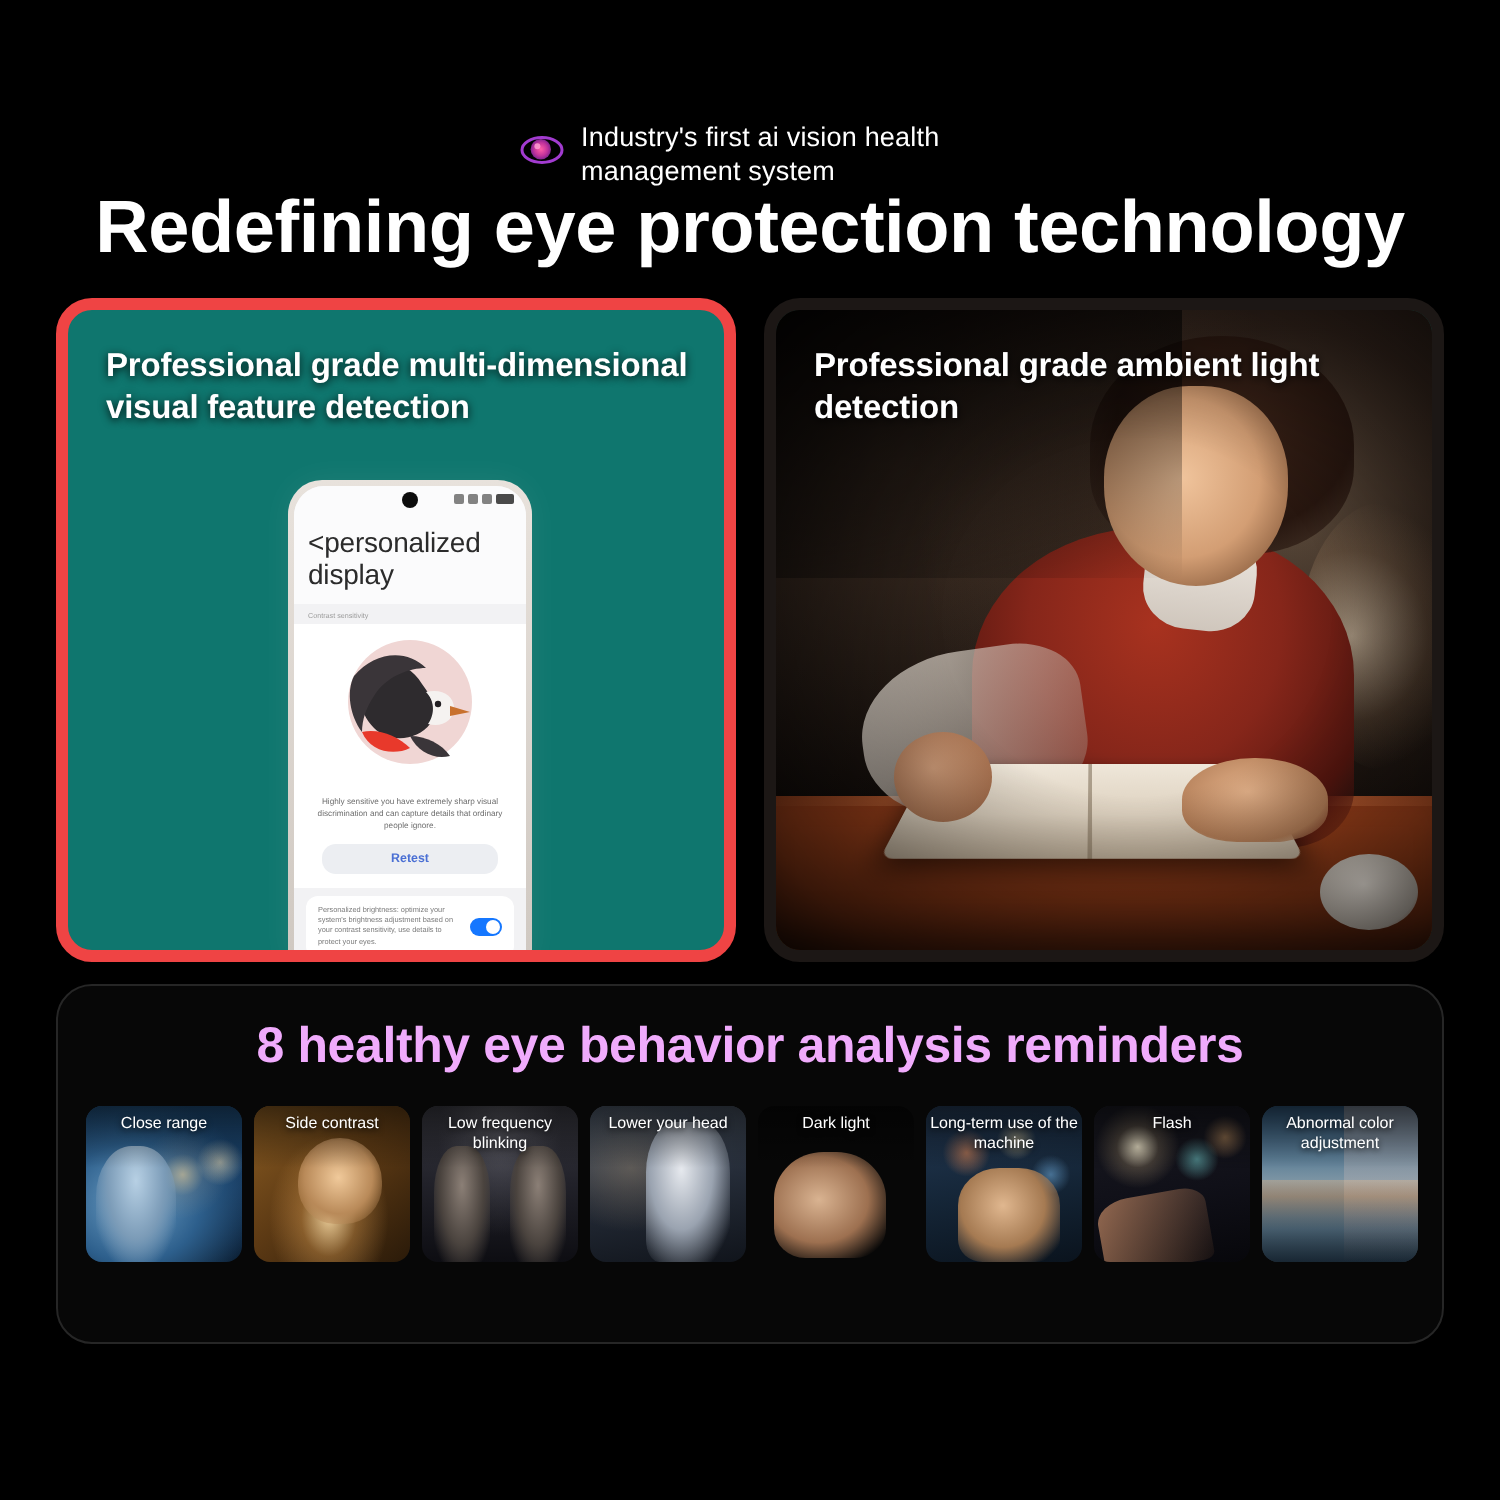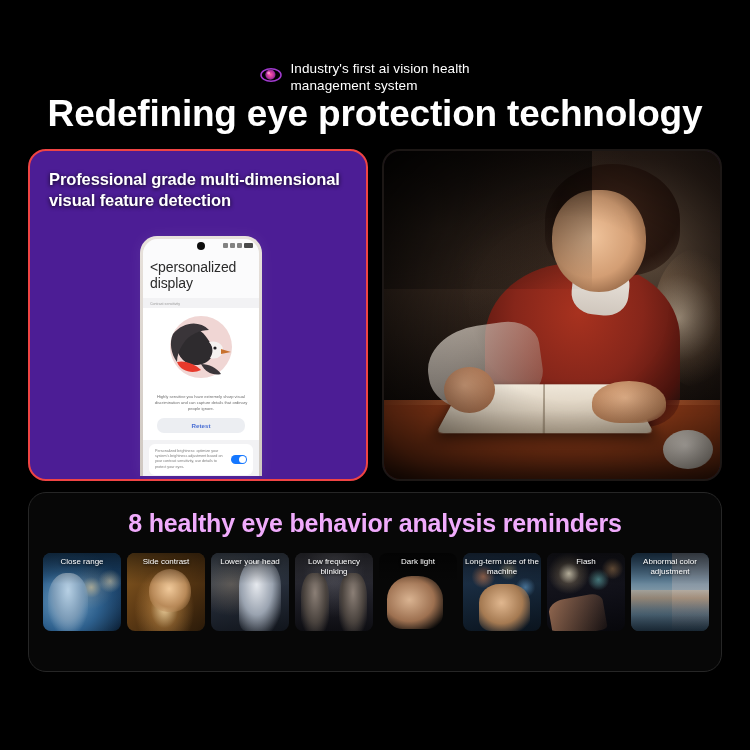--- a/index.html
+++ b/index.html
@@ -28,21 +28,21 @@
     color:#ffffff;font-size:37px;font-weight:700;letter-spacing:-0.2px;
   }
 
   
   .cards{
     position:absolute;left:28px;top:149px;width:694px;height:332px;
     display:flex;gap:14px;
   }
   .card{
     position:relative;border-radius:18px;overflow:hidden;
-    background:#4c1d95;border:2px solid #ef4444;
+    background:#0f766e;border:6px solid #ef4444;
     box-sizing:border-box;
   }
   .card-left{width:340px;height:332px;}
   .card-right{width:340px;height:332px;border-color:#1c1715;}
   .card-title{
     position:absolute;left:19px;top:18px;z-index:6;
     color:#ffffff;font-size:16.5px;font-weight:700;line-height:21px;
     letter-spacing:-0.1px;text-shadow:0 1px 4px rgba(0,0,0,.85);
   }
 
@@ -377,20 +377,21 @@
         <span class="pg-neck"></span>
         <span class="pg-hair"></span>
         <span class="pg-face"></span>
         <span class="pg-book"></span>
         <span class="pg-hand"></span>
         <span class="pg-hand2"></span>
         <span class="pg-lampbase"></span>
         <span class="pg-topdark"></span>
         <span class="pg-vig"></span>
       </div>
+      <div class="card-title">Professional grade ambient light detection</div>
     </div>
   </div>
 
   <div class="panel">
     <div class="panel-title">8 healthy eye behavior analysis reminders</div>
 
     <div class="thumbs">
 
       <div class="thumb t1">
         <span class="th-art"></span>
@@ -399,33 +400,33 @@
         <span class="thumb-label">Close range</span>
       </div>
 
       <div class="thumb t2">
         <span class="th-art"></span>
         <span class="fig"></span>
         <span class="th-shade"></span>
         <span class="thumb-label">Side contrast</span>
       </div>
 
+      <div class="thumb t4">
+        <span class="th-art"></span>
+        <span class="fig"></span>
+        <span class="fig2"></span>
+        <span class="th-shade"></span>
+        <span class="thumb-label">Low frequency blinking</span>
+      </div>
+
       <div class="thumb t3">
         <span class="th-art"></span>
         <span class="fig"></span>
         <span class="th-shade"></span>
         <span class="thumb-label">Lower your head</span>
-      </div>
-
-      <div class="thumb t4">
-        <span class="th-art"></span>
-        <span class="fig"></span>
-        <span class="fig2"></span>
-        <span class="th-shade"></span>
-        <span class="thumb-label">Low frequency blinking</span>
       </div>
 
       <div class="thumb t5">
         <span class="th-art"></span>
         <span class="fig"></span>
         <span class="th-shade"></span>
         <span class="thumb-label">Dark light</span>
       </div>
 
       <div class="thumb t6">

